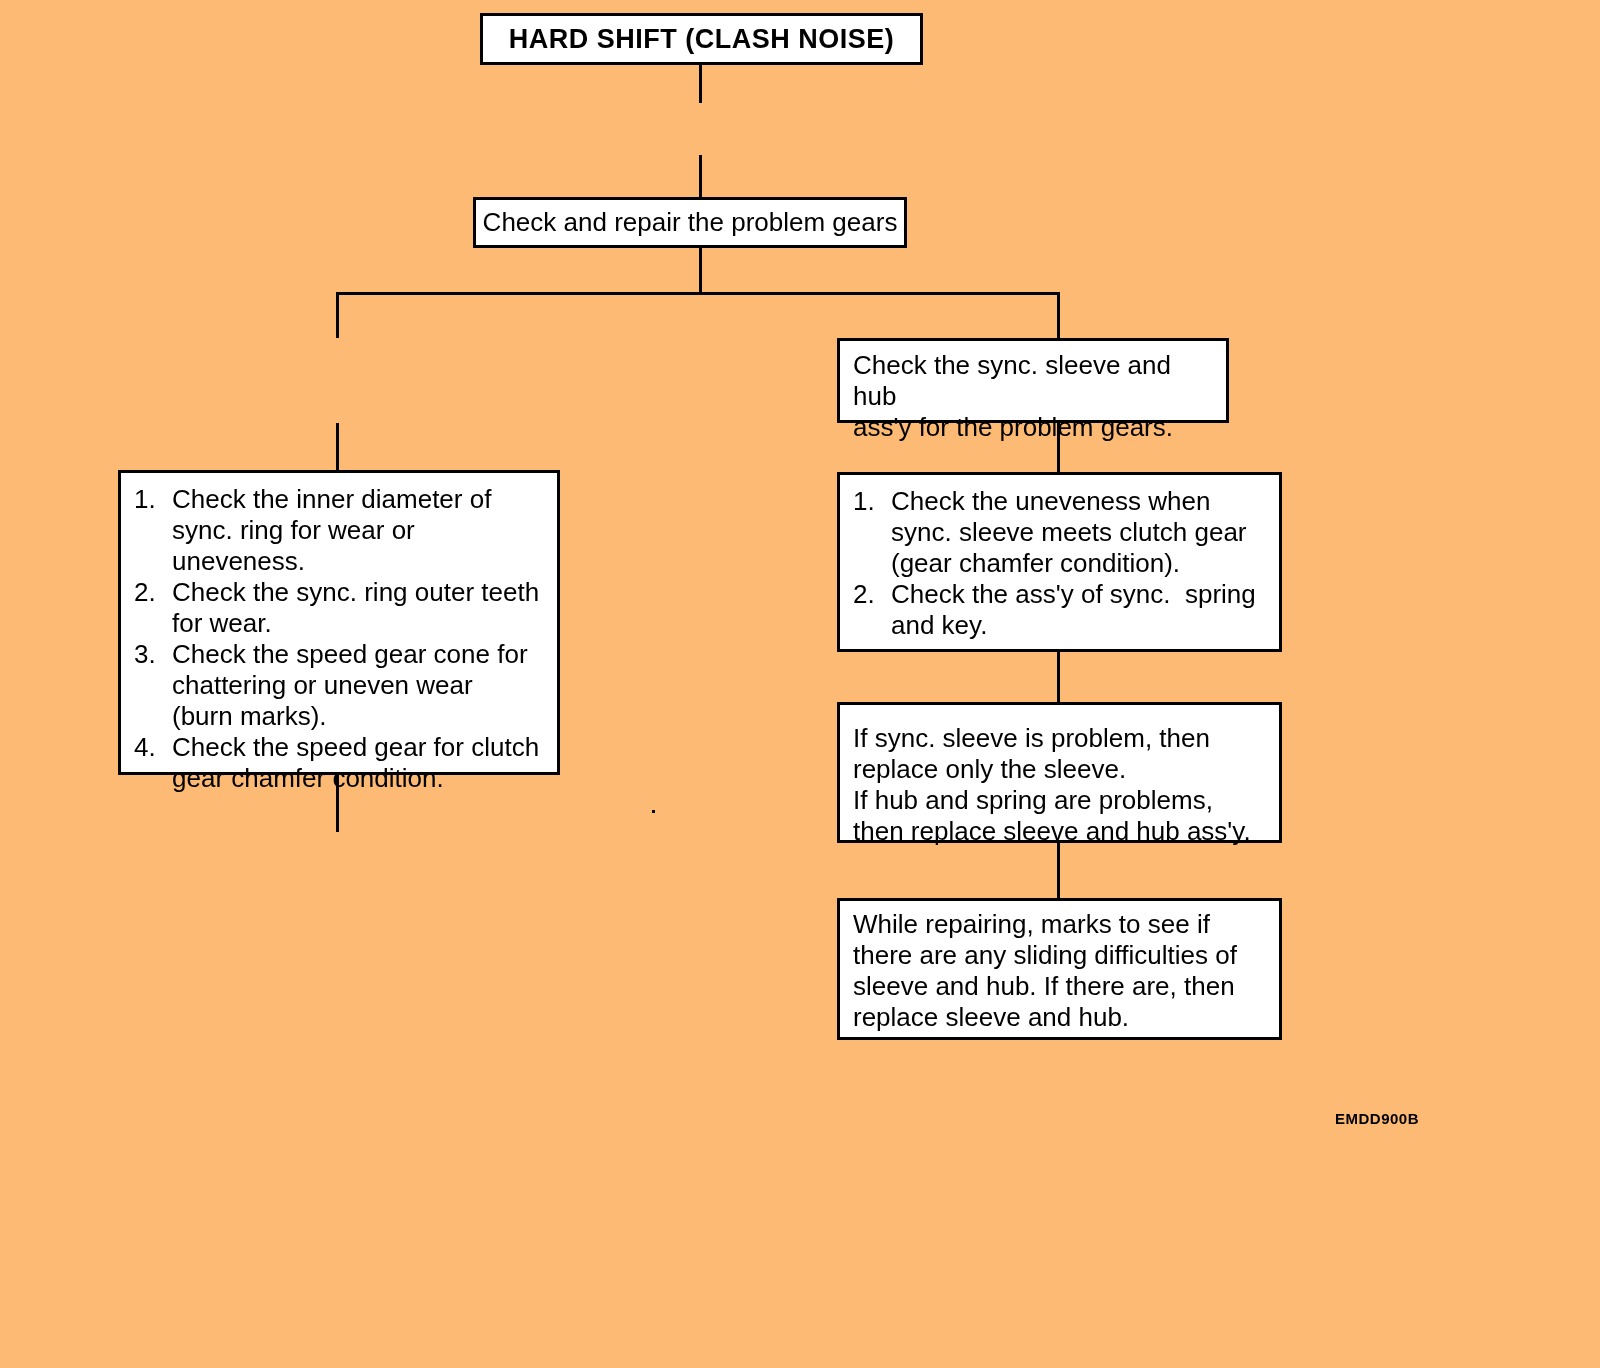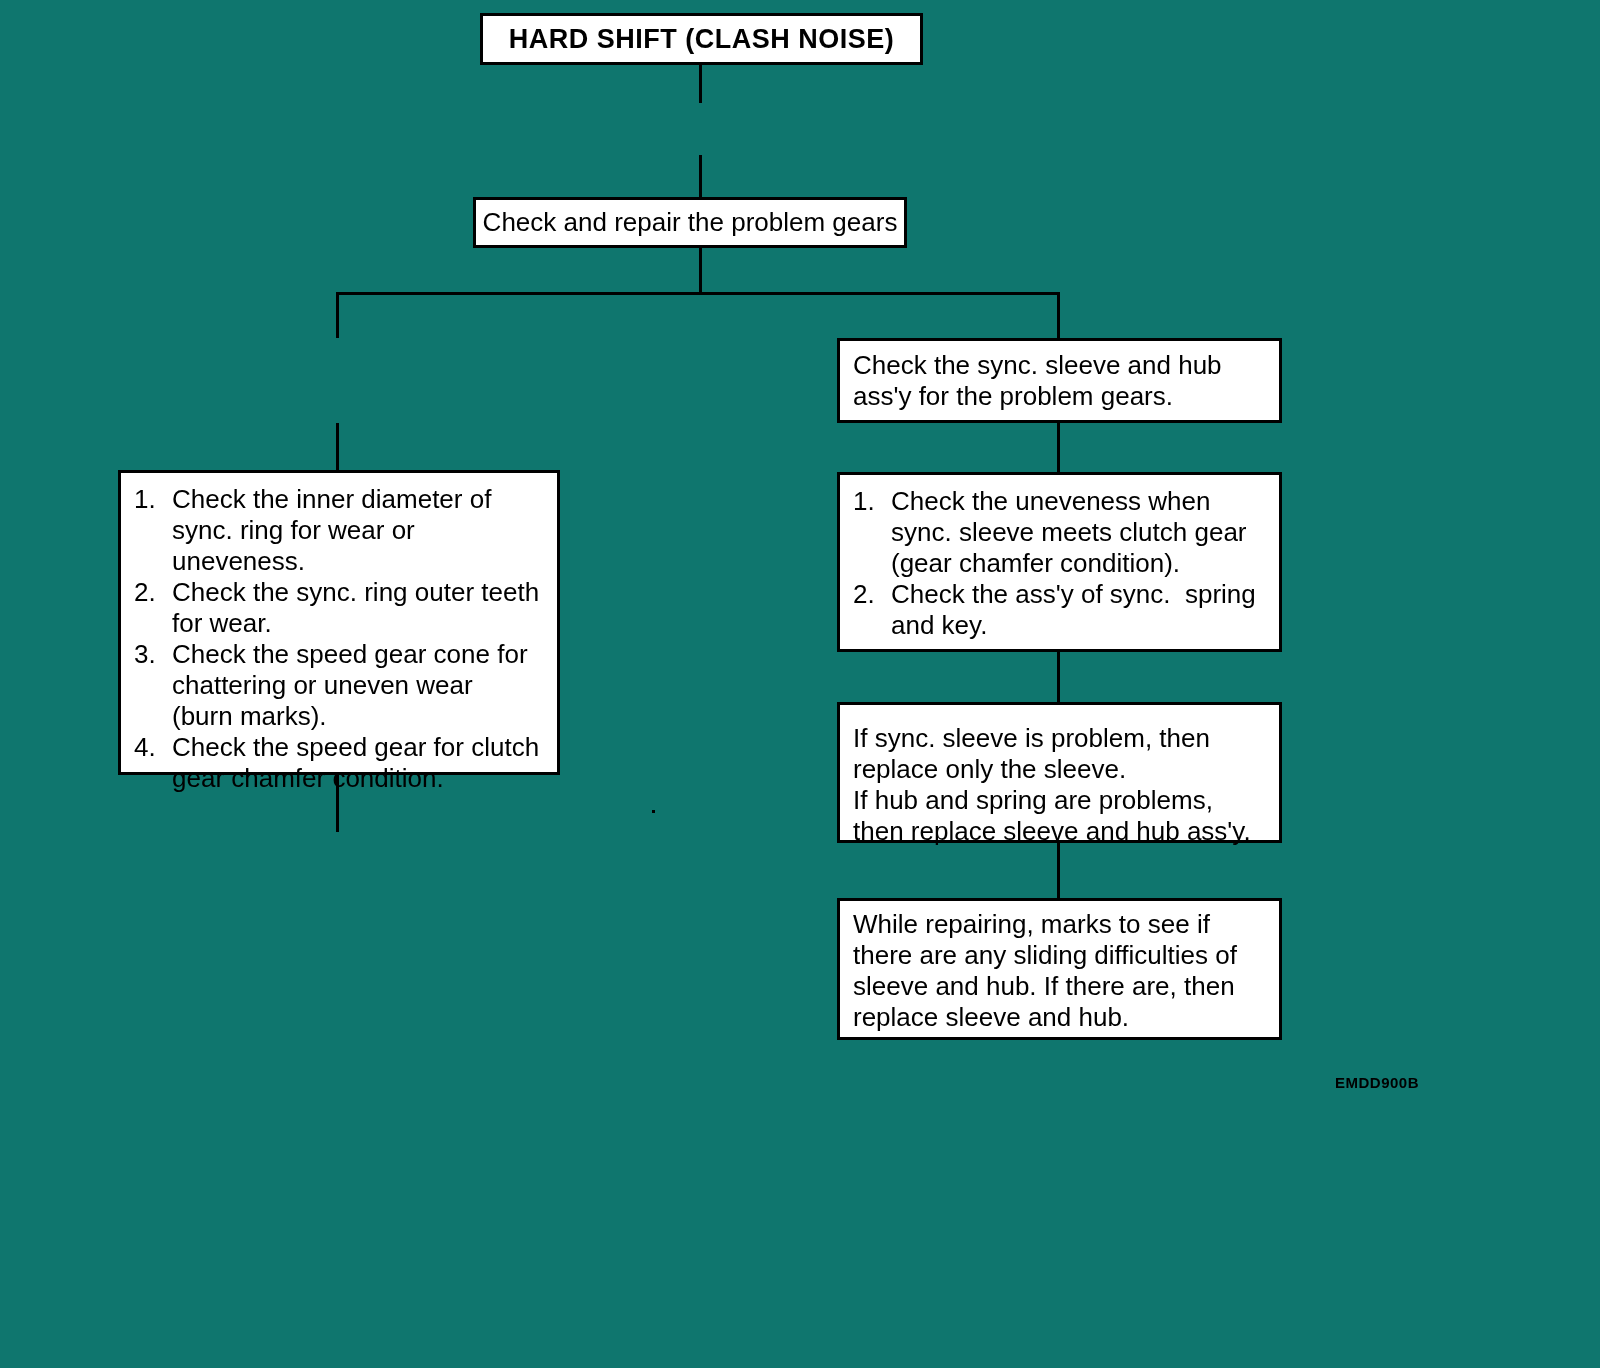--- a/index.html
+++ b/index.html
@@ -4,21 +4,21 @@
 <style>
   html, body {
     margin: 0;
     padding: 0;
     background: #ffffff;
   }
   #canvas {
     position: relative;
     width: 1600px;
     height: 1368px;
-    background: #0f766e;
+    background: #fdba74;
     font-family: "Liberation Sans", sans-serif;
     color: #000000;
     overflow: hidden;
   }
   .node {
     position: absolute;
     box-sizing: border-box;
     border: 3px solid #000000;
     background: #ffffff;
     font-size: 26px;
@@ -55,20 +55,21 @@
   .conn {
     position: absolute;
     background: #000000;
   }
   .figcode {
     position: absolute;
     font-size: 15px;
     font-weight: bold;
     letter-spacing: 0.5px;
     color: #000000;
+    margin-top: 36px;
   }
   .speckle {
     position: absolute;
     width: 3px;
     height: 3px;
     background: #000000;
   }
 </style>
 </head>
 <body>
@@ -116,21 +117,21 @@
     <div class="check-row">
       <span class="num">4.</span>
       <span class="txt pre">Check the speed gear for clutch
 gear chamfer condition.</span>
     </div>
   </div>
 
   <div class="conn" style="left:336px; top:775px; width:3px; height:57px;"></div>
 
 
-  <div class="node textbox" style="left:837px; top:338px; width:445px; height:85px;">
+  <div class="node textbox" style="left:837px; top:338px; width:392px; height:85px;">
     <div class="pre">Check the sync. sleeve and hub
 ass'y for the problem gears.</div>
   </div>
 
   <div class="conn" style="left:1057px; top:423px; width:3px; height:49px;"></div>
 
   <div class="node textbox" style="left:837px; top:472px; width:445px; height:180px; padding-top:11px;">
     <div class="check-row">
       <span class="num">1.</span>
       <span class="txt pre">Check the uneveness when

